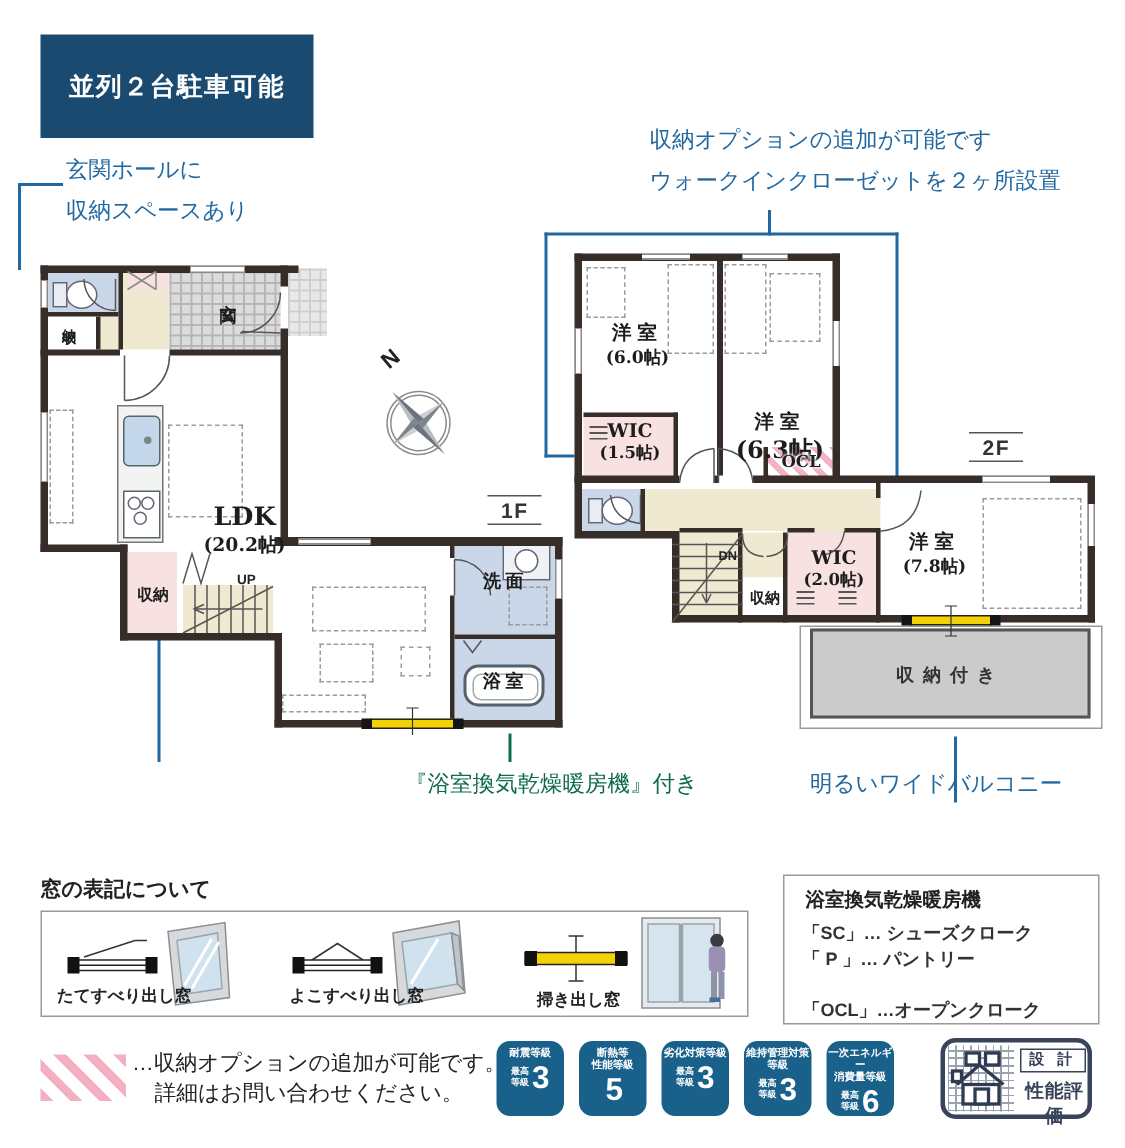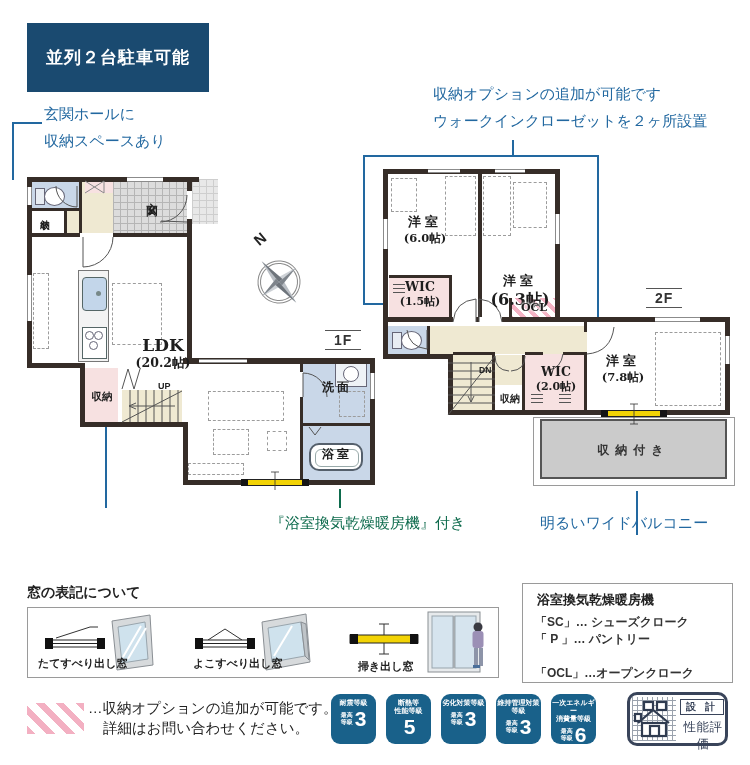--- a/index.html
+++ b/index.html
@@ -33,21 +33,21 @@
   .bt span{display:block}
   .bb{display:flex;align-items:flex-end;justify-content:center;gap:2px;margin-top:2px}
   .bp{font-size:6px;line-height:6.5px;text-align:right;font-weight:bold;padding-bottom:4px}
   .bp span{display:block}
   .bv{font-size:21px;font-weight:bold;line-height:20px}
   #cert{position:absolute;left:627px;top:692px;width:101px;height:54px;border:3px solid #39445a;border-radius:10px;background:#fff;box-sizing:border-box}
   #cert .grid{position:absolute;left:2px;top:2px;width:44px;height:44px;
       background-image:repeating-linear-gradient(0deg,#9aa2ad 0 1px,transparent 1px 5px),repeating-linear-gradient(90deg,#9aa2ad 0 1px,transparent 1px 5px);background-color:#fff}
   #cert .t1{position:absolute;left:50px;top:4px;width:42px;height:14px;border:1.5px solid #39445a;font-size:10px;font-weight:bold;
       color:#39445a;text-align:center;line-height:14px;letter-spacing:3px}
-  #cert .t2{position:absolute;left:48px;top:24px;width:50px;font-size:12.5px;font-weight:normal;color:#39445a;text-align:center;letter-spacing:0.5px}
+  #cert .t2{position:absolute;left:48px;top:24px;width:50px;font-size:12.5px;font-weight:bold;color:#39445a;text-align:center;letter-spacing:0.5px}
   .wlab{position:absolute;font-size:11px;color:#222;font-weight:bold;white-space:nowrap}
   .plitem{position:absolute;font-size:12px;font-weight:bold;color:#333;white-space:nowrap}
   .note{position:absolute;font-size:14.5px;color:#222;white-space:nowrap}
 </style>
 </head>
 <body>
 
 <div id="canvas">
 
   <div id="banner">

